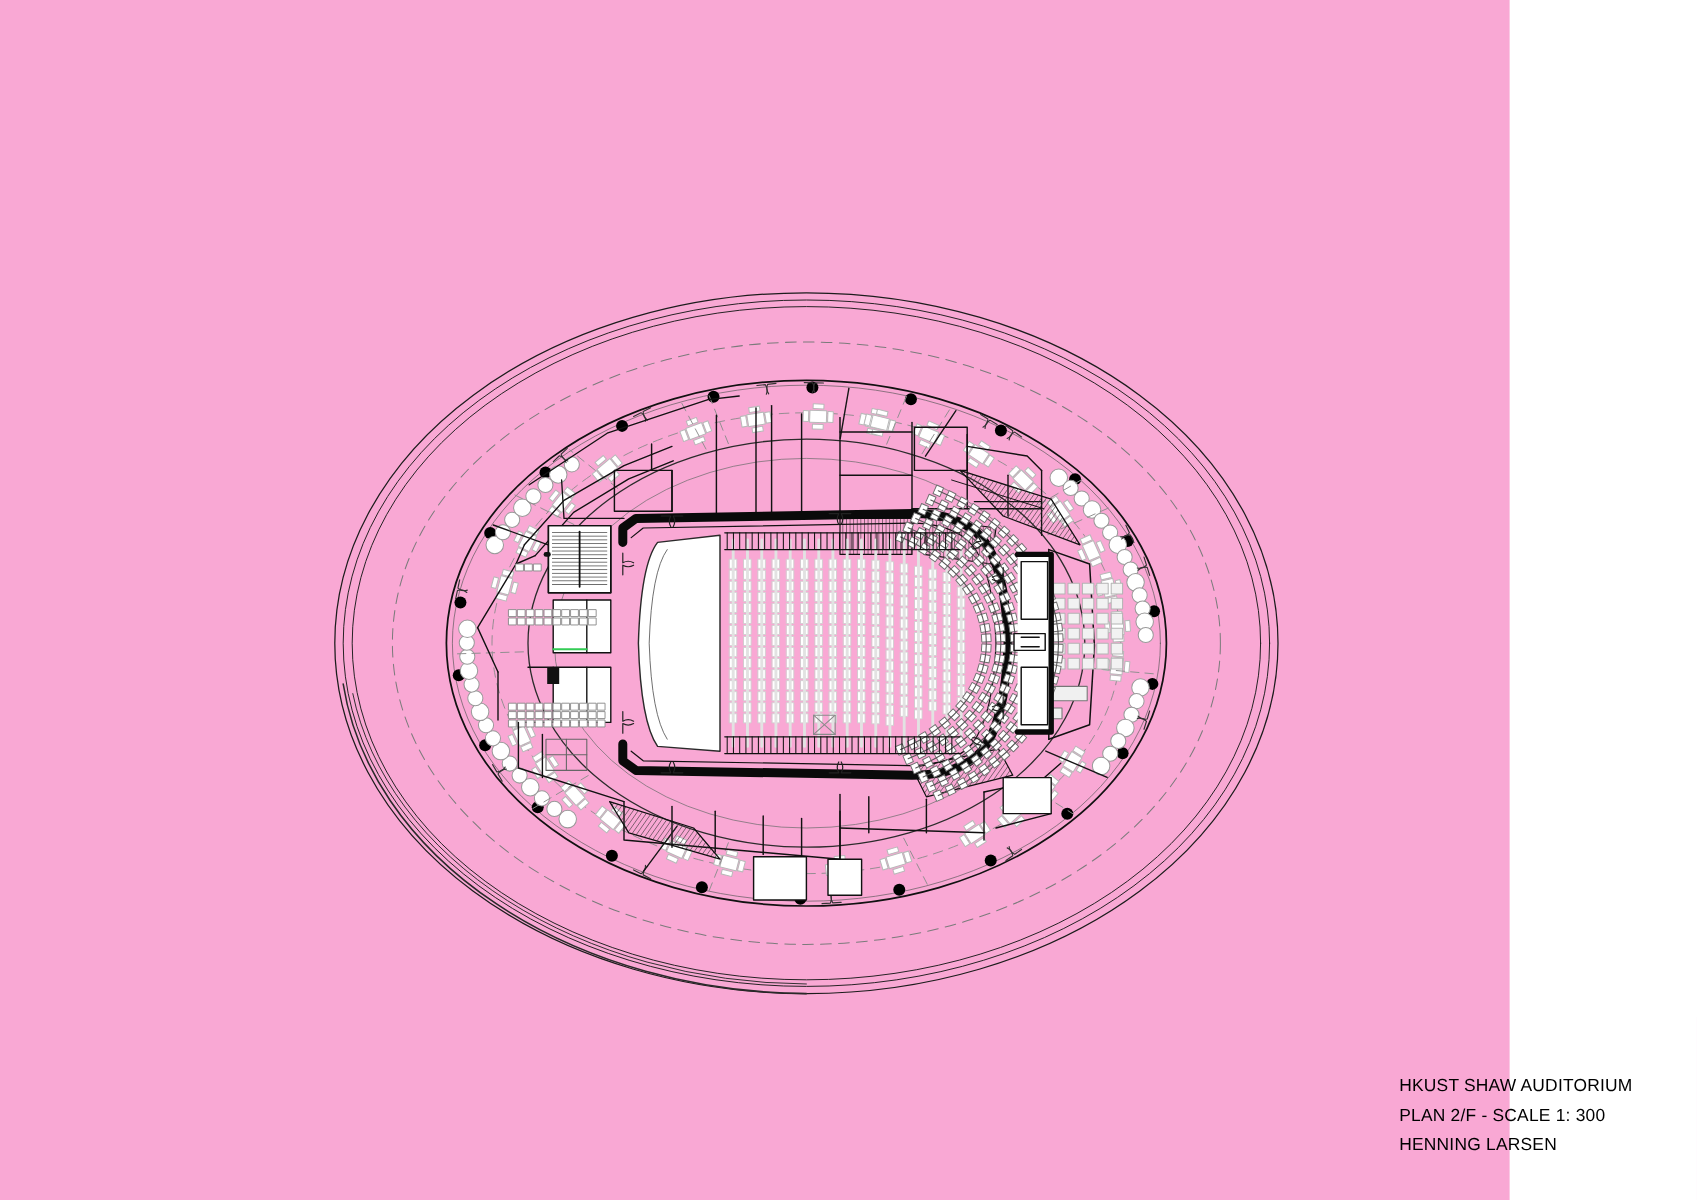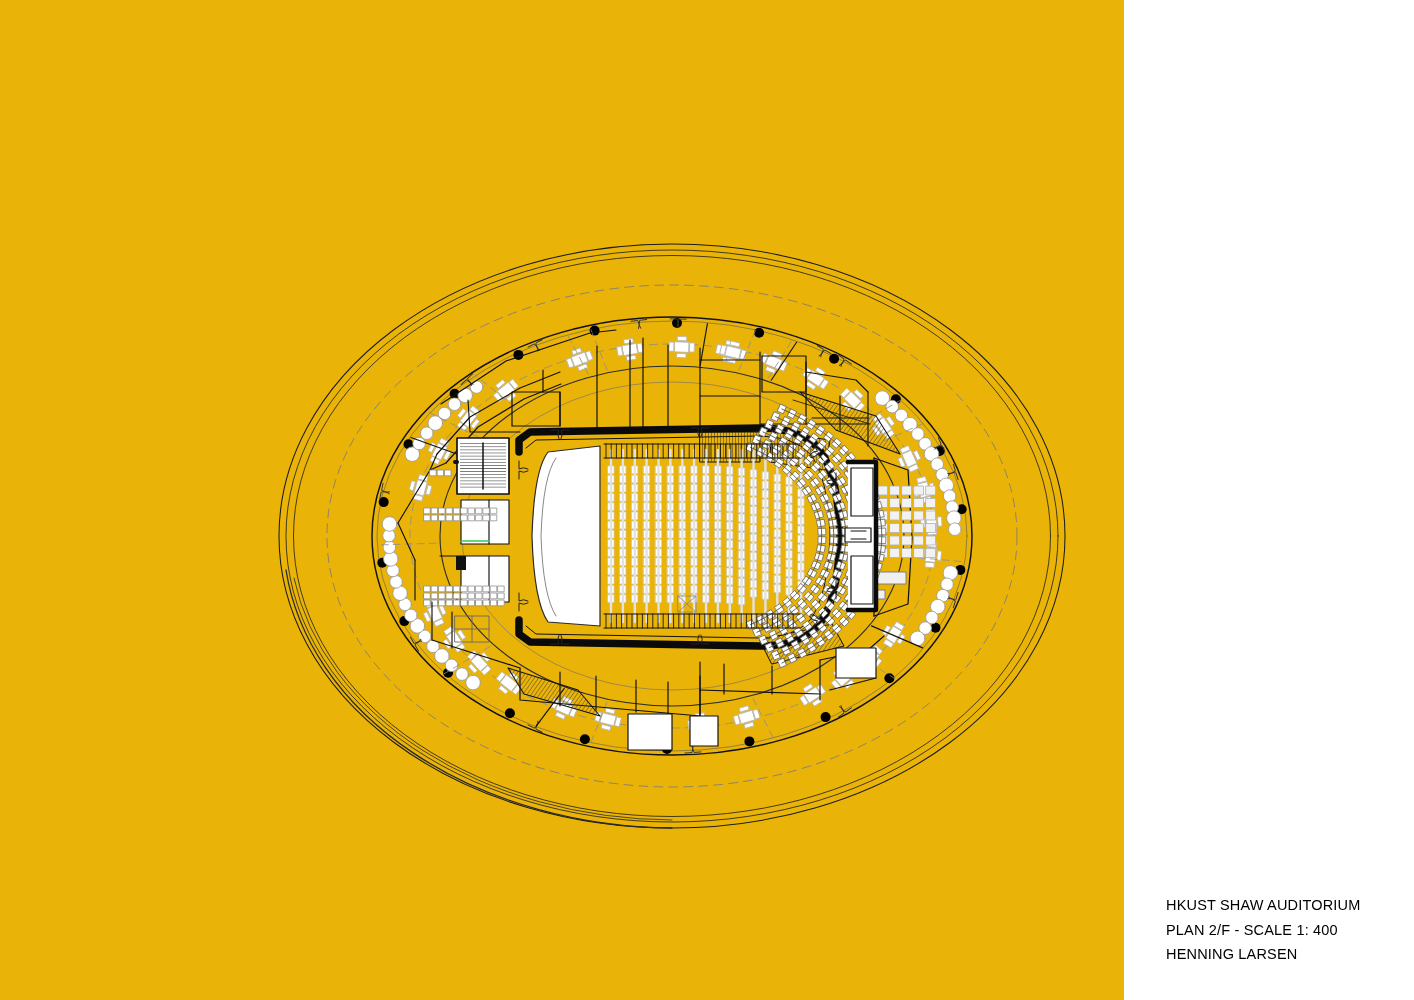--- a/index.html
+++ b/index.html
@@ -1,20 +1,20 @@
 <!DOCTYPE html>
 <html><head>
 <meta charset="utf-8">
 <title>HKUST Shaw Auditorium — Plan 2/F</title>
 <style>
   html,body{margin:0;padding:0;background:#ffffff;}
   body{width:1414px;height:1000px;position:relative;overflow:hidden;
        font-family:"Liberation Sans","DejaVu Sans",sans-serif;}
 
-  #sheet{position:absolute;left:0;top:0;width:1124px;height:1000px;background:#eab308;}
+  #sheet{position:absolute;left:0;top:0;width:1258px;height:1000px;background:#f9a8d4;}
 
   #plan{position:absolute;left:0;top:0;width:1414px;height:1000px;}
 
   #caption{position:absolute;left:1166px;top:893px;
            color:#000;font-size:14.5px;line-height:24.5px;
            letter-spacing:.18px;white-space:nowrap;}
   #caption div{margin:0;padding:0;}
 </style>
 </head>
 <body>
@@ -1675,17 +1675,17 @@
             <path d="M0,-9 L0,-1 A9,9 0 0,1 9,-1"></path>
             <path d="M0,9 L0,1 A9,9 0 0,0 9,1"></path>
           </g>
         </g>
 
     </g>
   </svg>
 
   <div id="caption">
     <div>HKUST SHAW AUDITORIUM</div>
-    <div>PLAN  2/F - SCALE 1: 400</div>
+    <div>PLAN  2/F - SCALE 1: 300</div>
     <div>HENNING LARSEN</div>
   </div>
 
 </div>
 
 </body></html>

